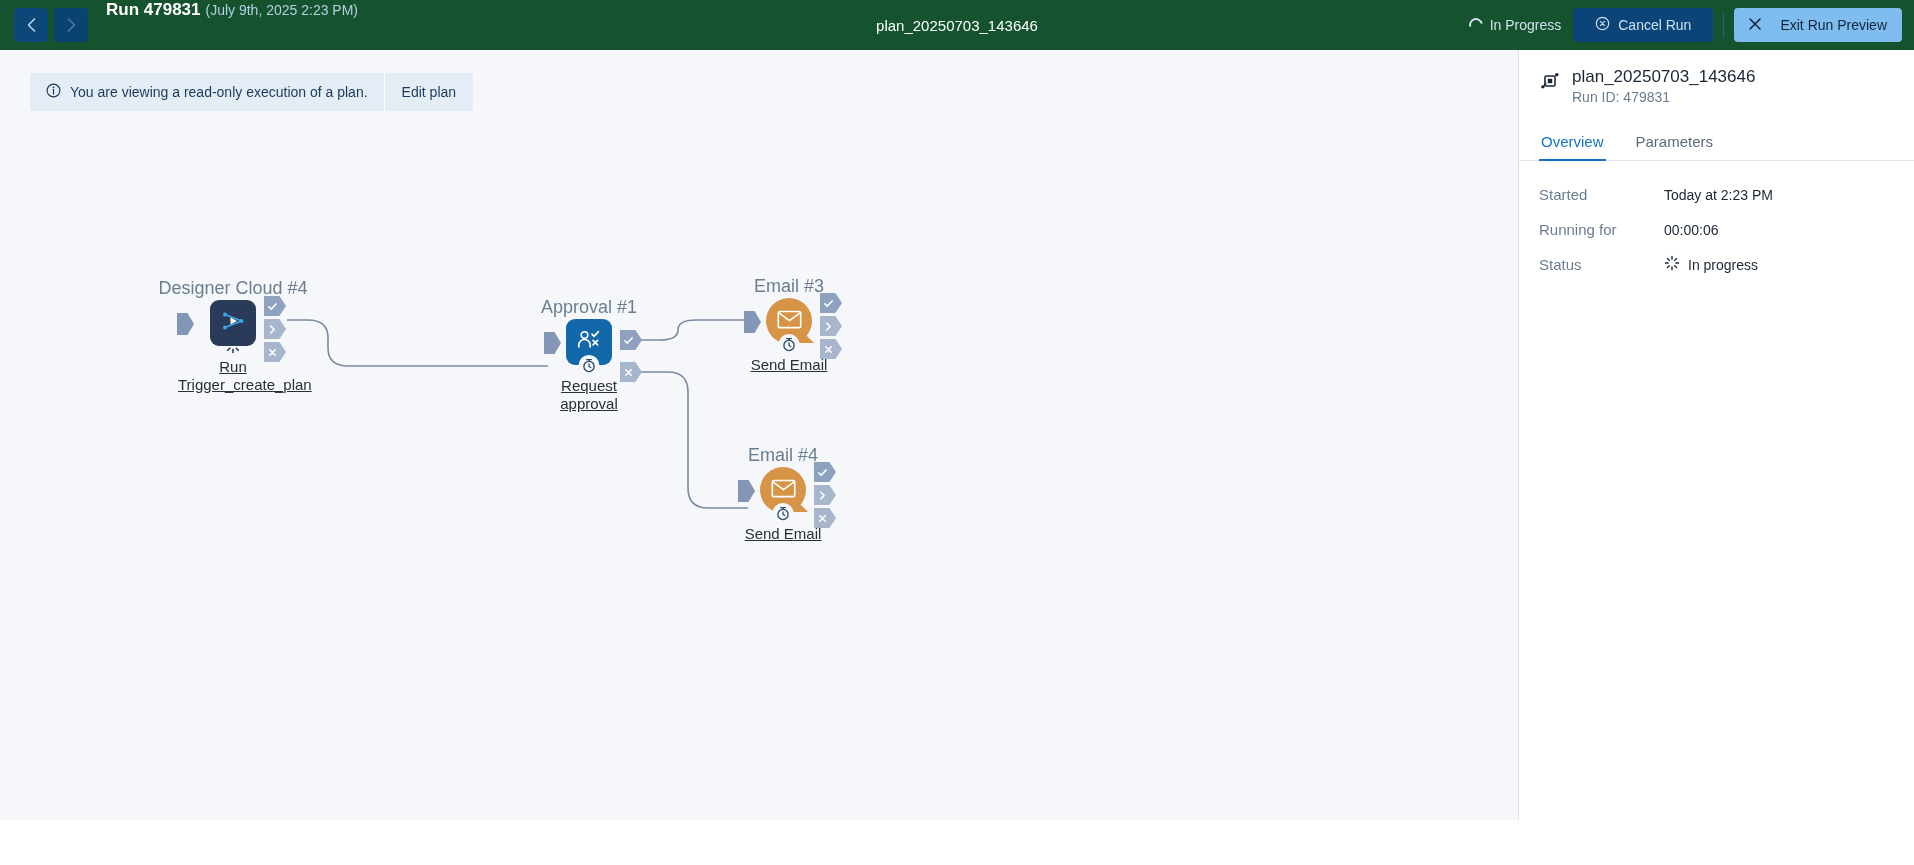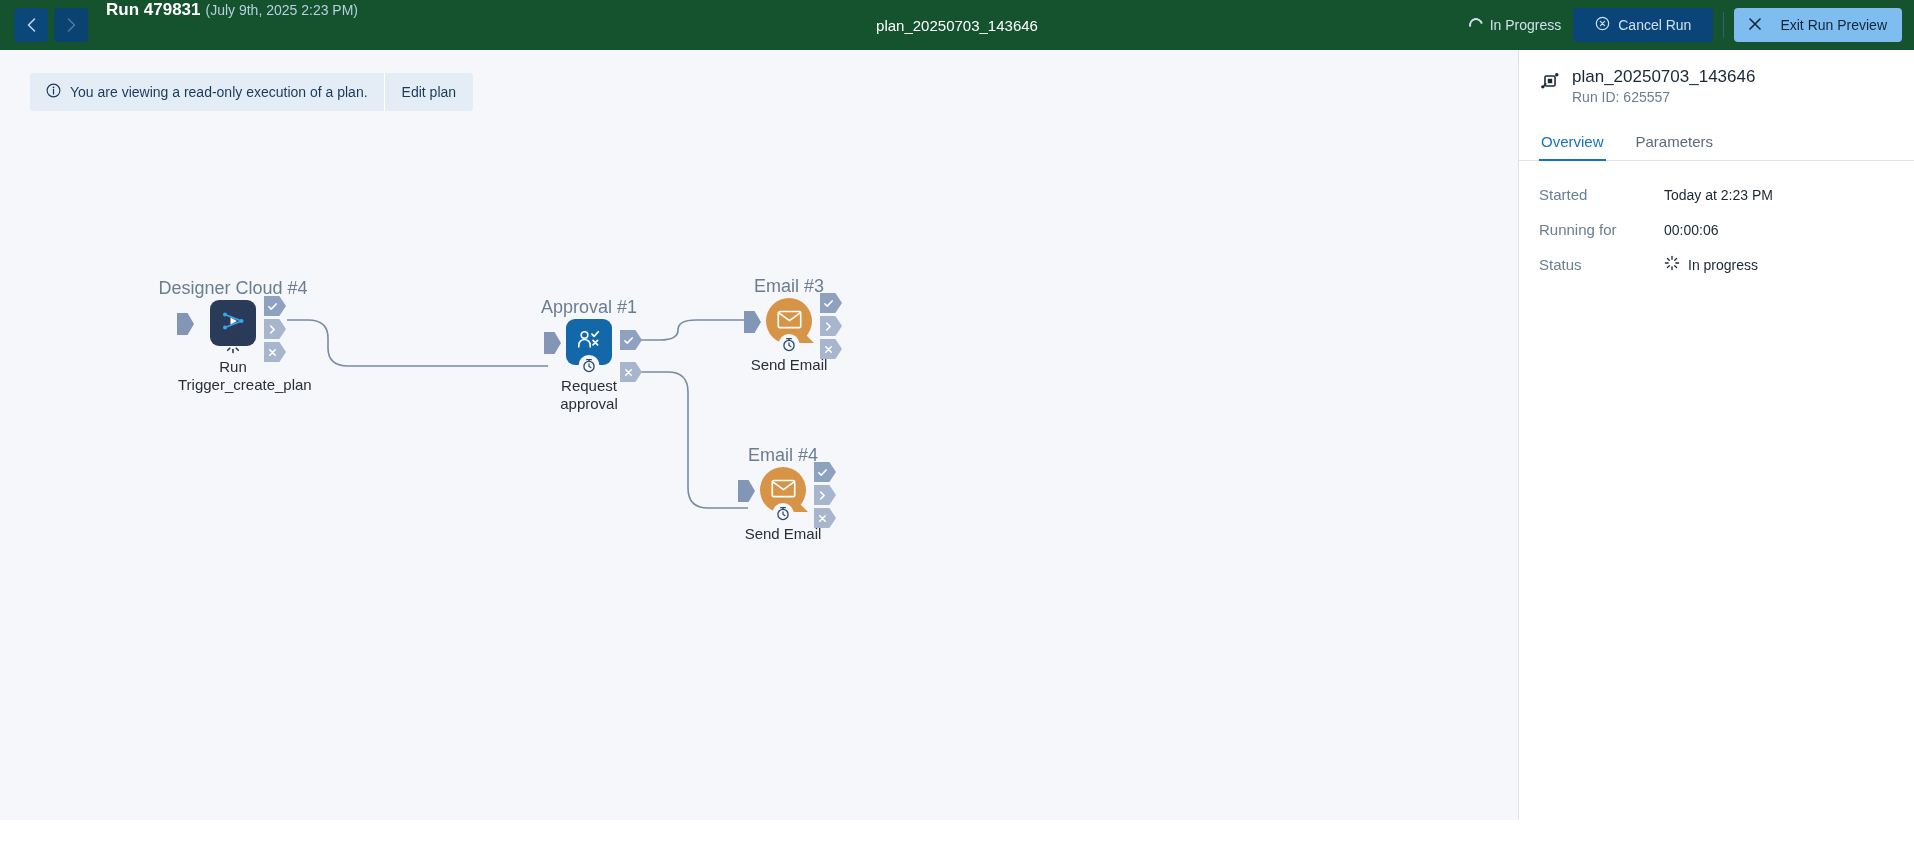--- a/index.html
+++ b/index.html
@@ -111,21 +111,21 @@
   .node { position: absolute; }
   .node-label-top {
     position: absolute; white-space: nowrap;
     color: #6b7d91; font-size: 18px;
     transform: translateX(-50%);
   }
   .node-caption {
     position: absolute; white-space: pre-line; text-align: center;
     color: #2a2f36; font-size: 15px; line-height: 18px;
     transform: translateX(-50%);
-    width: 110px; left: 50%;
+    width: 110px; left: 50%; text-decoration: underline;
   }
 
   .in-port {
     position: absolute;
     width: 17px; height: 22px;
     background: #8496b5;
     clip-path: polygon(0 0, 62% 0, 100% 50%, 62% 100%, 0 100%);
   }
   .out-port {
     position: absolute;
@@ -476,21 +476,21 @@
         <svg width="22" height="22" viewBox="0 0 24 24">
           <rect x="6.5" y="6.5" width="11" height="11" rx="1.5" fill="none" stroke="#1a2734" stroke-width="1.7"></rect>
           <rect x="9.6" y="9.6" width="4.8" height="4.8" fill="#1a2734"></rect>
           <circle cx="4.2" cy="18.4" r="1.9" fill="#1a2734"></circle>
           <circle cx="19.4" cy="5.2" r="1.9" fill="#1a2734"></circle>
           <path d="M5.6 17L7.6 15" stroke="#1a2734" stroke-width="1.5" stroke-linecap="round"></path>
         </svg>
       </span>
       <div>
         <div class="sb-title">plan_20250703_143646</div>
-        <div class="sb-sub">Run ID: 625557</div>
+        <div class="sb-sub">Run ID: 479831</div>
       </div>
     </div>
 
     <div class="sb-tabs">
       <div class="sb-tab active">Overview</div>
       <div class="sb-tab">Parameters</div>
     </div>
 
     <div class="sb-rows">
       <div class="sb-row">

